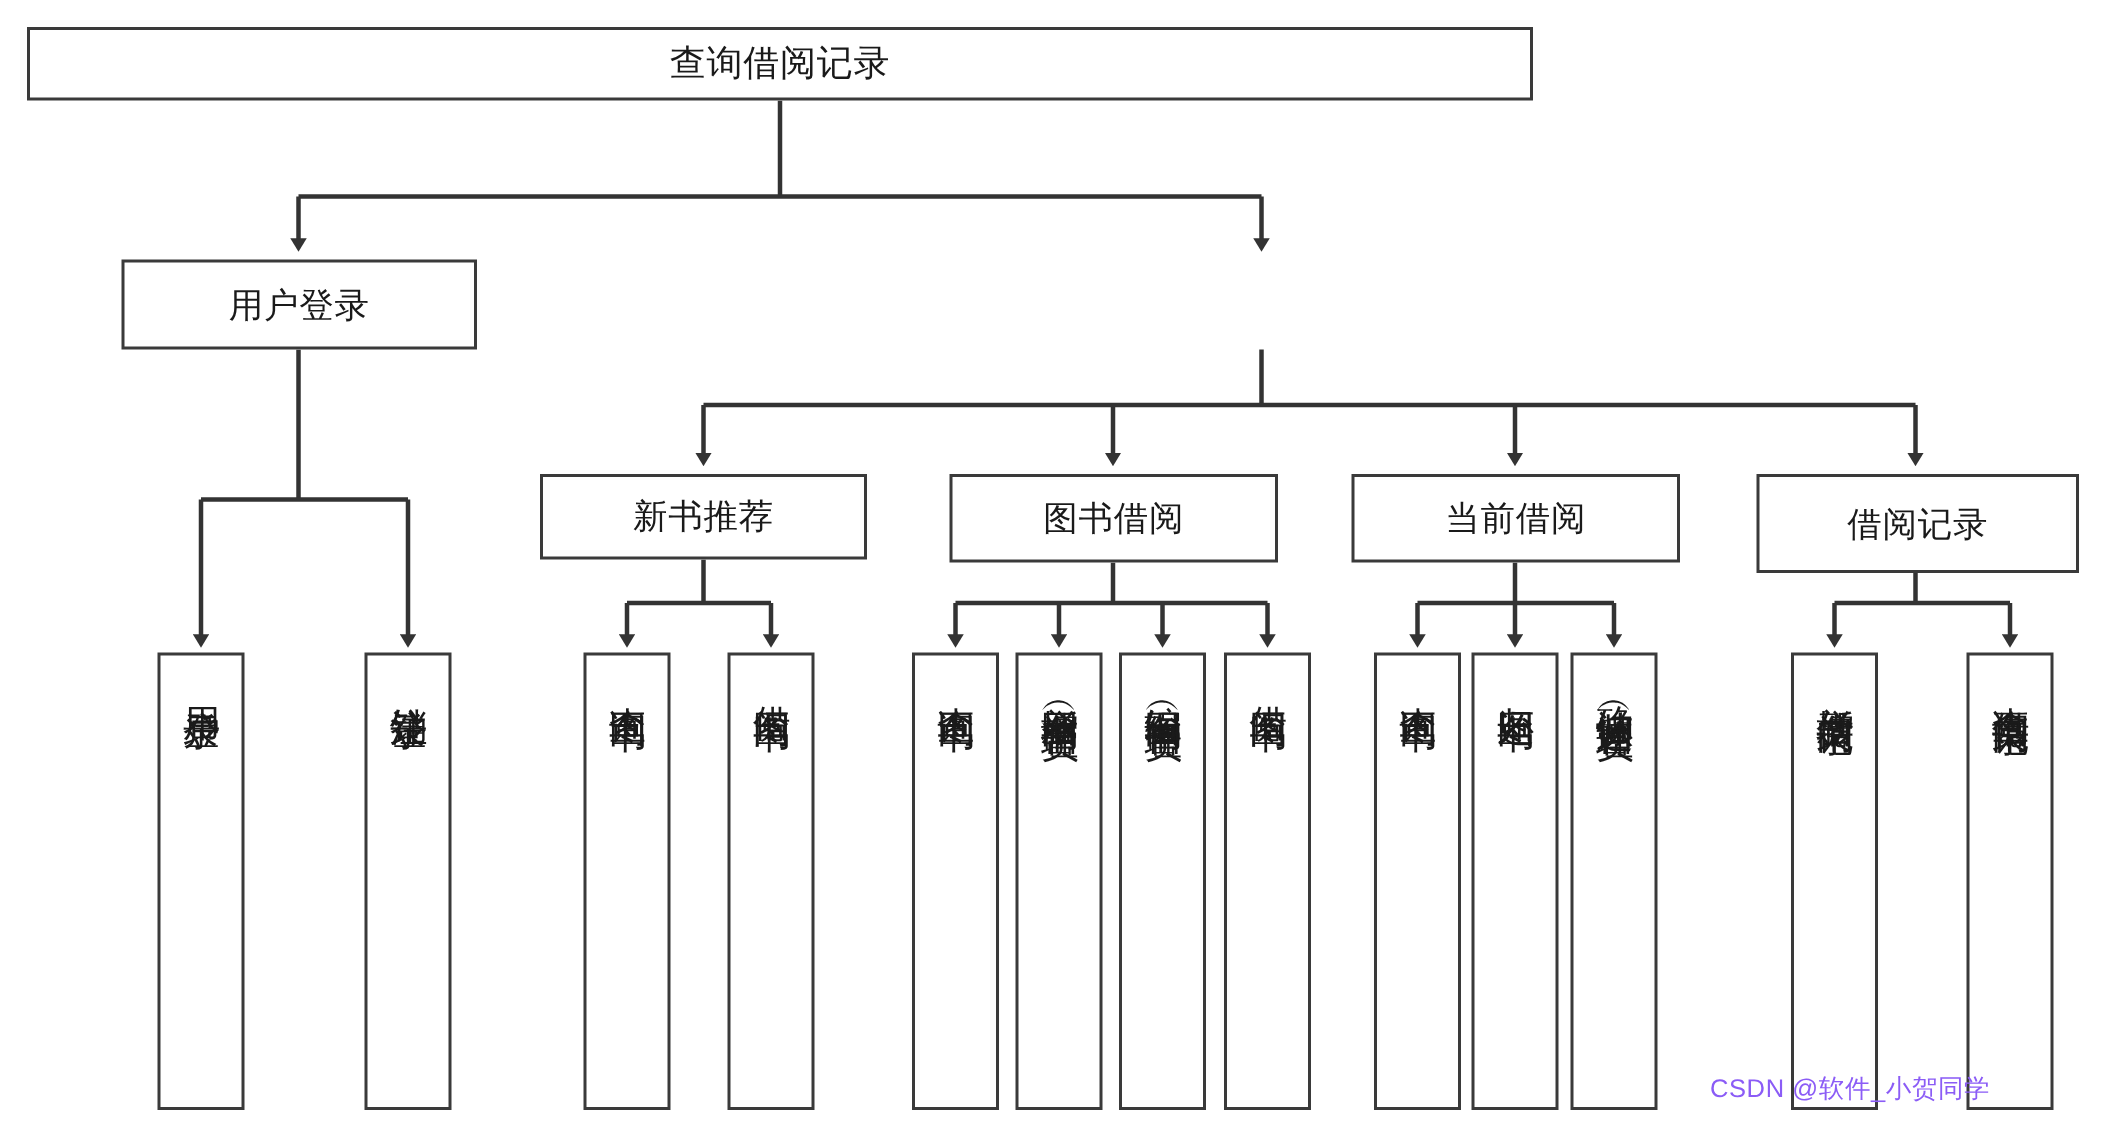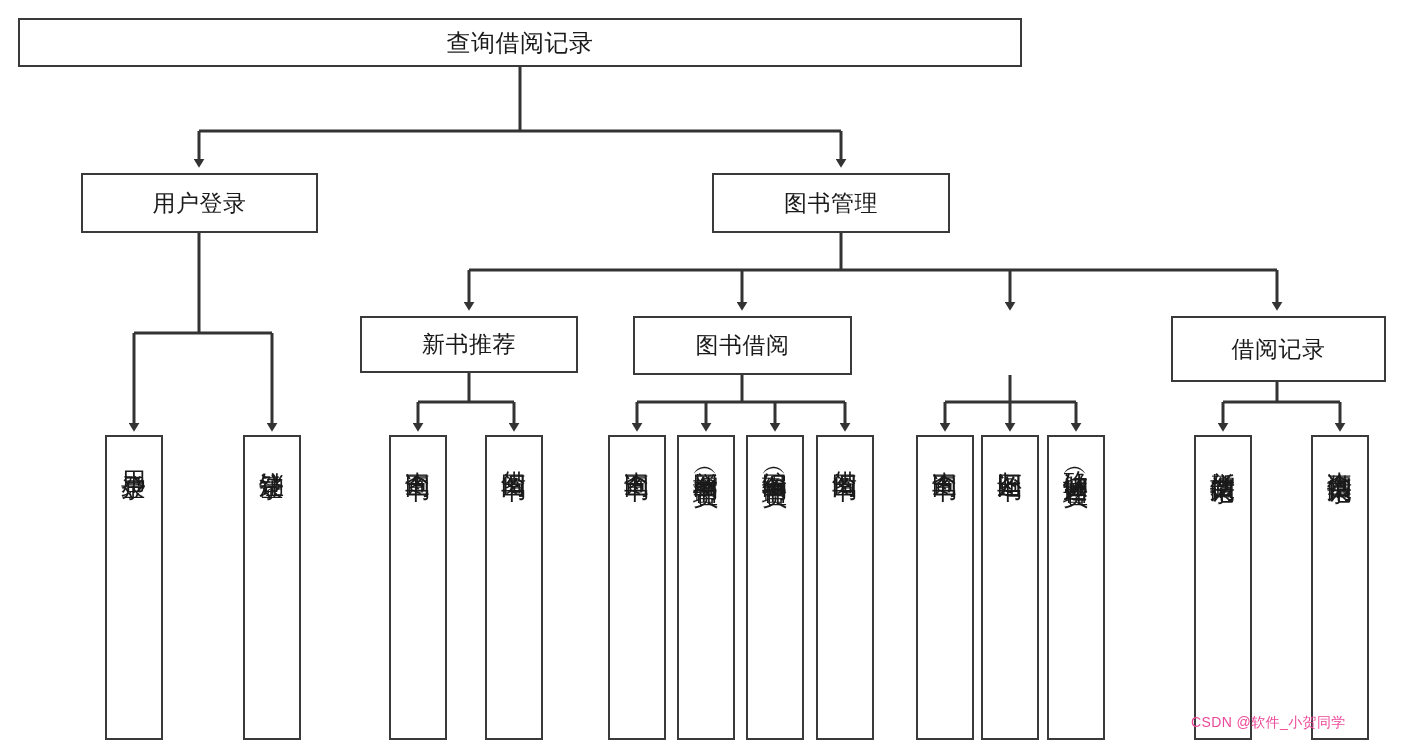--- a/index.html
+++ b/index.html
@@ -54,24 +54,24 @@
   }
   .node.vert .cap {
     writing-mode: vertical-rl;
     text-orientation: upright;
     font-size: 25px;
     line-height: 1.12;
     letter-spacing: 2px;
   }
   .watermark {
     position: absolute;
-    left: 1191px;
+    left: 1140px;
     top: 714px;
-    font-size: 14px;
-    color: #ec4899;
+    font-size: 17px;
+    color: #8b5cf6;
     white-space: nowrap;
     z-index: 3;
     letter-spacing: 0.4px;
   }
 </style>
 </head>
 <body>
 
 <div id="canvas">
 
@@ -125,29 +125,29 @@
     </g>
   </svg>
 
   <div class="node root horiz" style="left:18px; top:18px; width:1004px; height:49px;">
     <span class="cap">查询借阅记录</span>
   </div>
 
   <div class="node horiz" style="left:81px; top:173px; width:237px; height:60px;">
     <span class="cap">用户登录</span>
   </div>
-  <div class="node horiz" style="left:712px; top:173px; width:238px; height:60px;">
-    <span class="cap">图书管理</span>
-  </div>
 
   <div class="node horiz" style="left:633px; top:316px; width:219px; height:59px;">
     <span class="cap">图书借阅</span>
   </div>
   <div class="node horiz" style="left:360px; top:316px; width:218px; height:57px;">
     <span class="cap">新书推荐</span>
+  </div>
+  <div class="node horiz" style="left:901px; top:316px; width:219px; height:59px;">
+    <span class="cap">当前借阅</span>
   </div>
   <div class="node horiz" style="left:1171px; top:316px; width:215px; height:66px;">
     <span class="cap">借阅记录</span>
   </div>
 
   <div class="node vert" style="left:105px; top:435px; width:58px; height:305px;">
     <span class="cap">用户登录</span>
   </div>
   <div class="node vert" style="left:243px; top:435px; width:58px; height:305px;">
     <span class="cap">注销登录</span>

